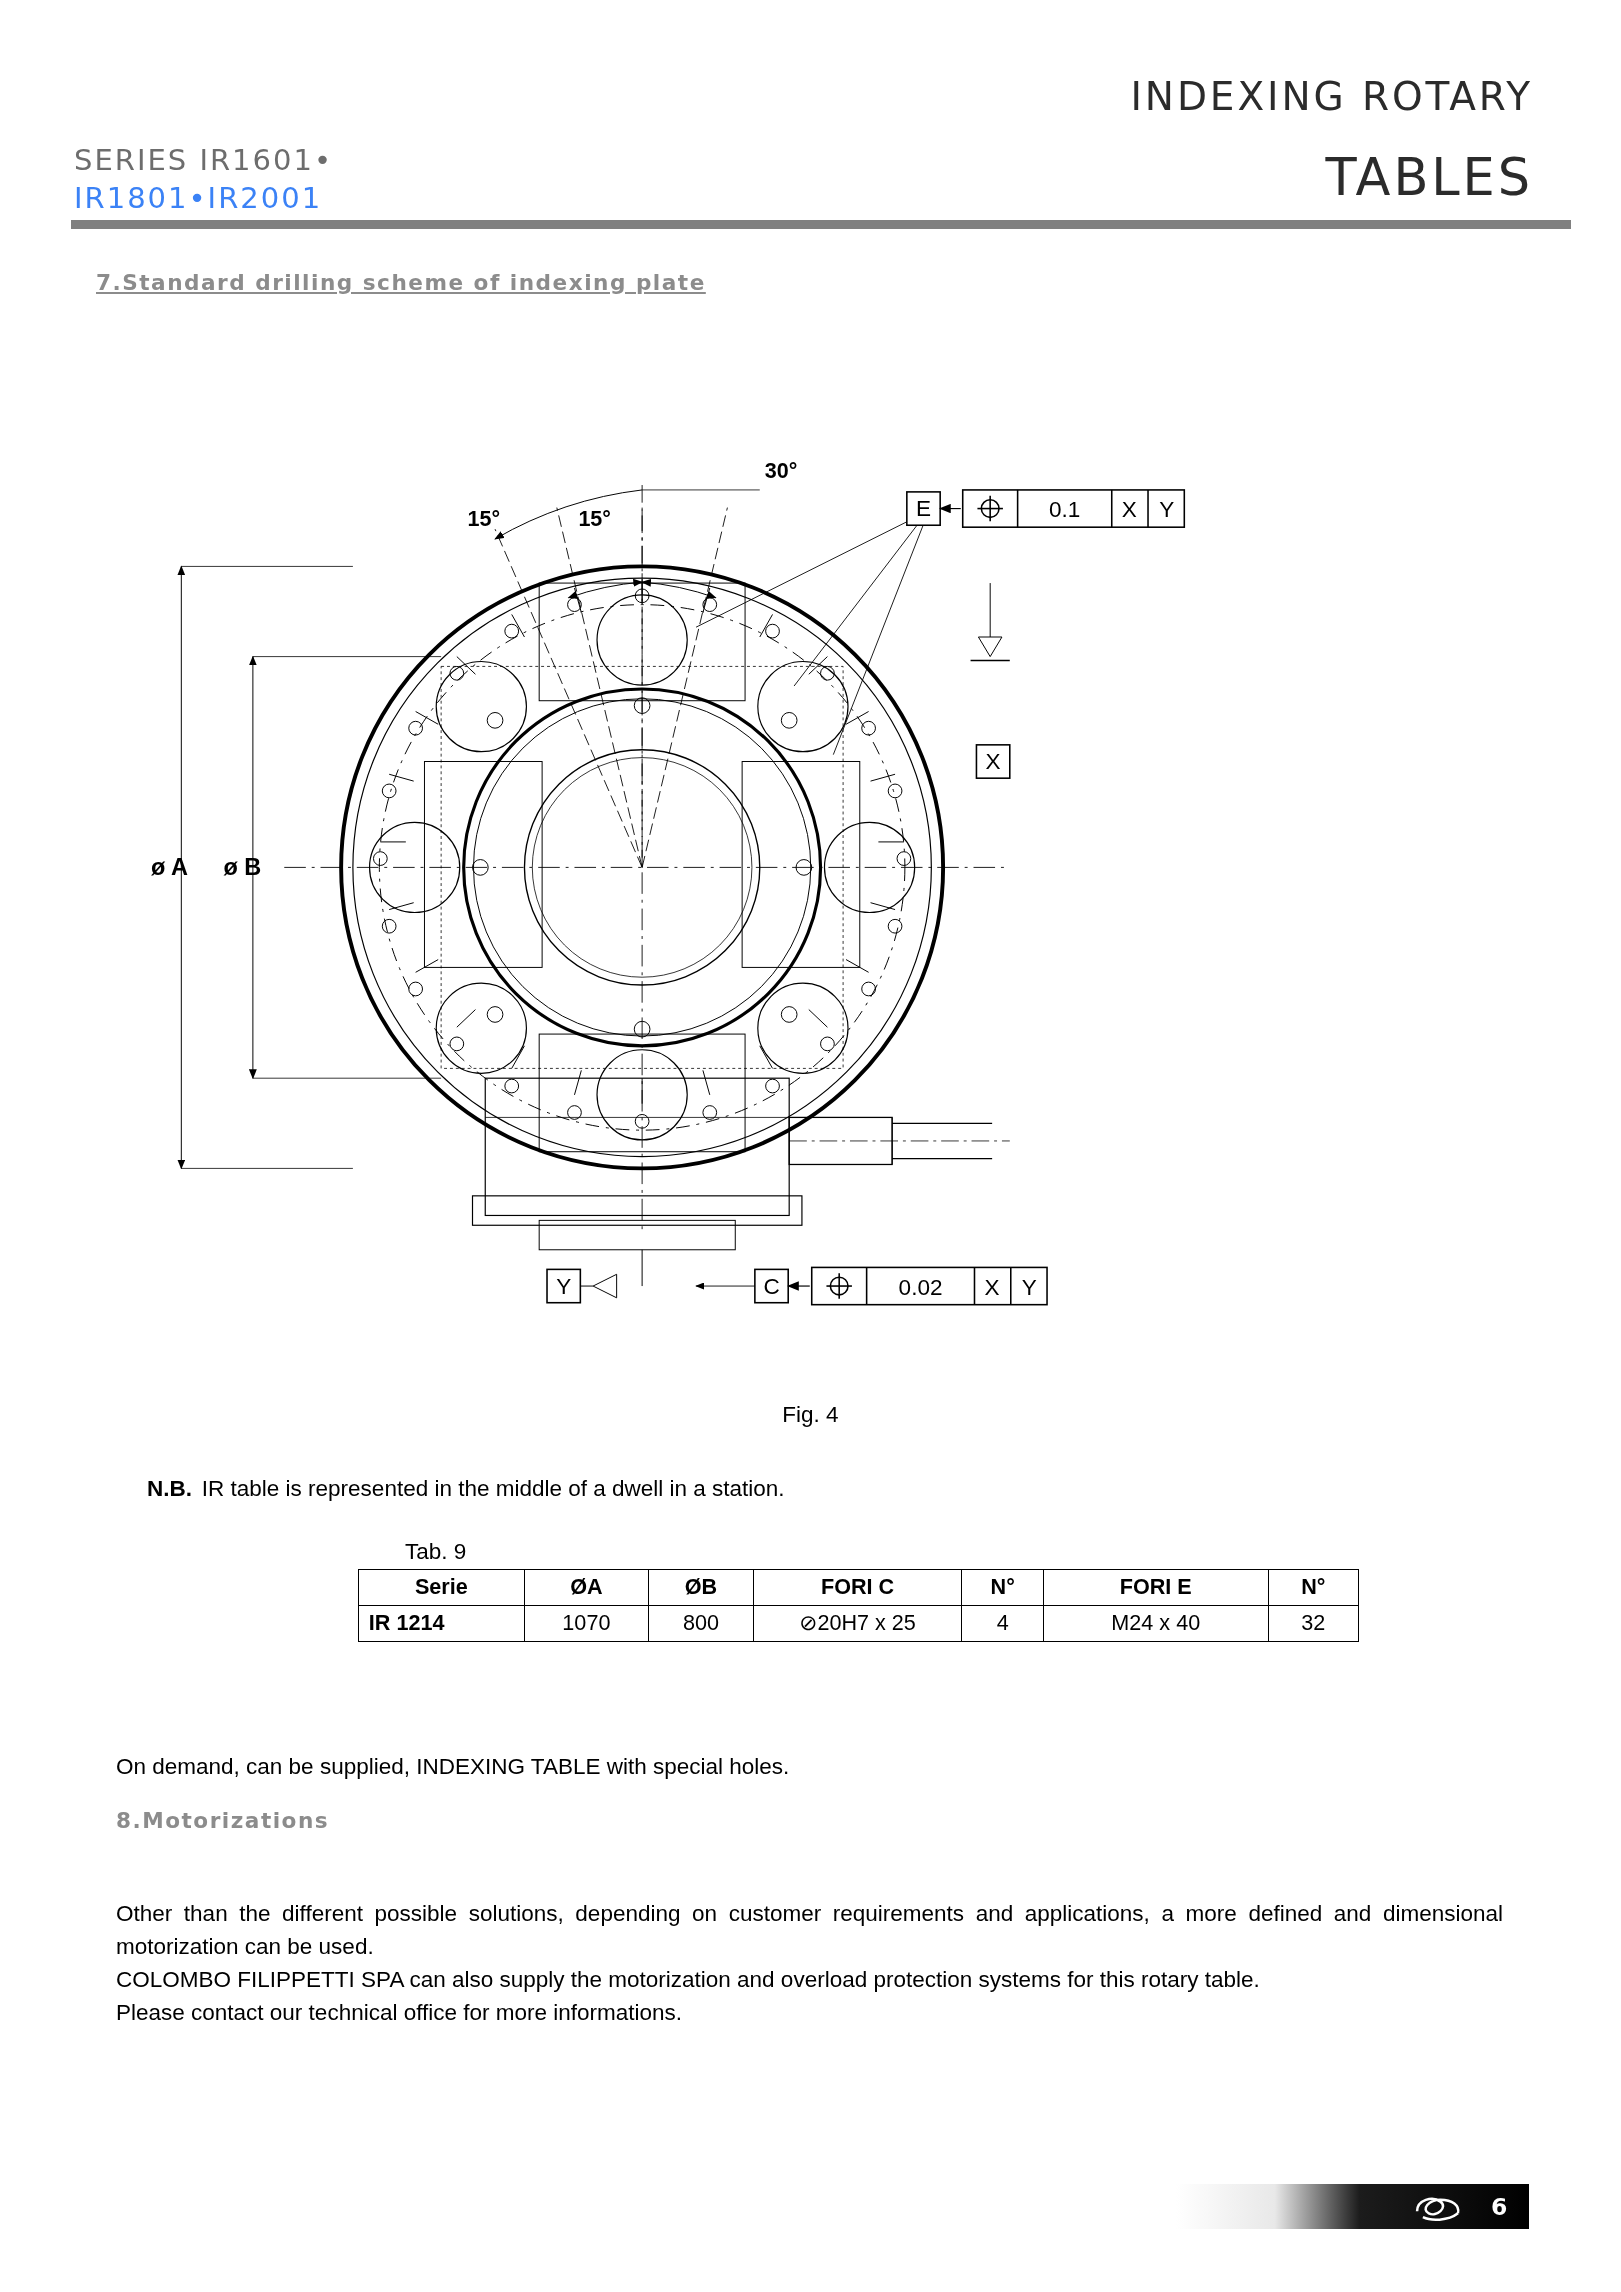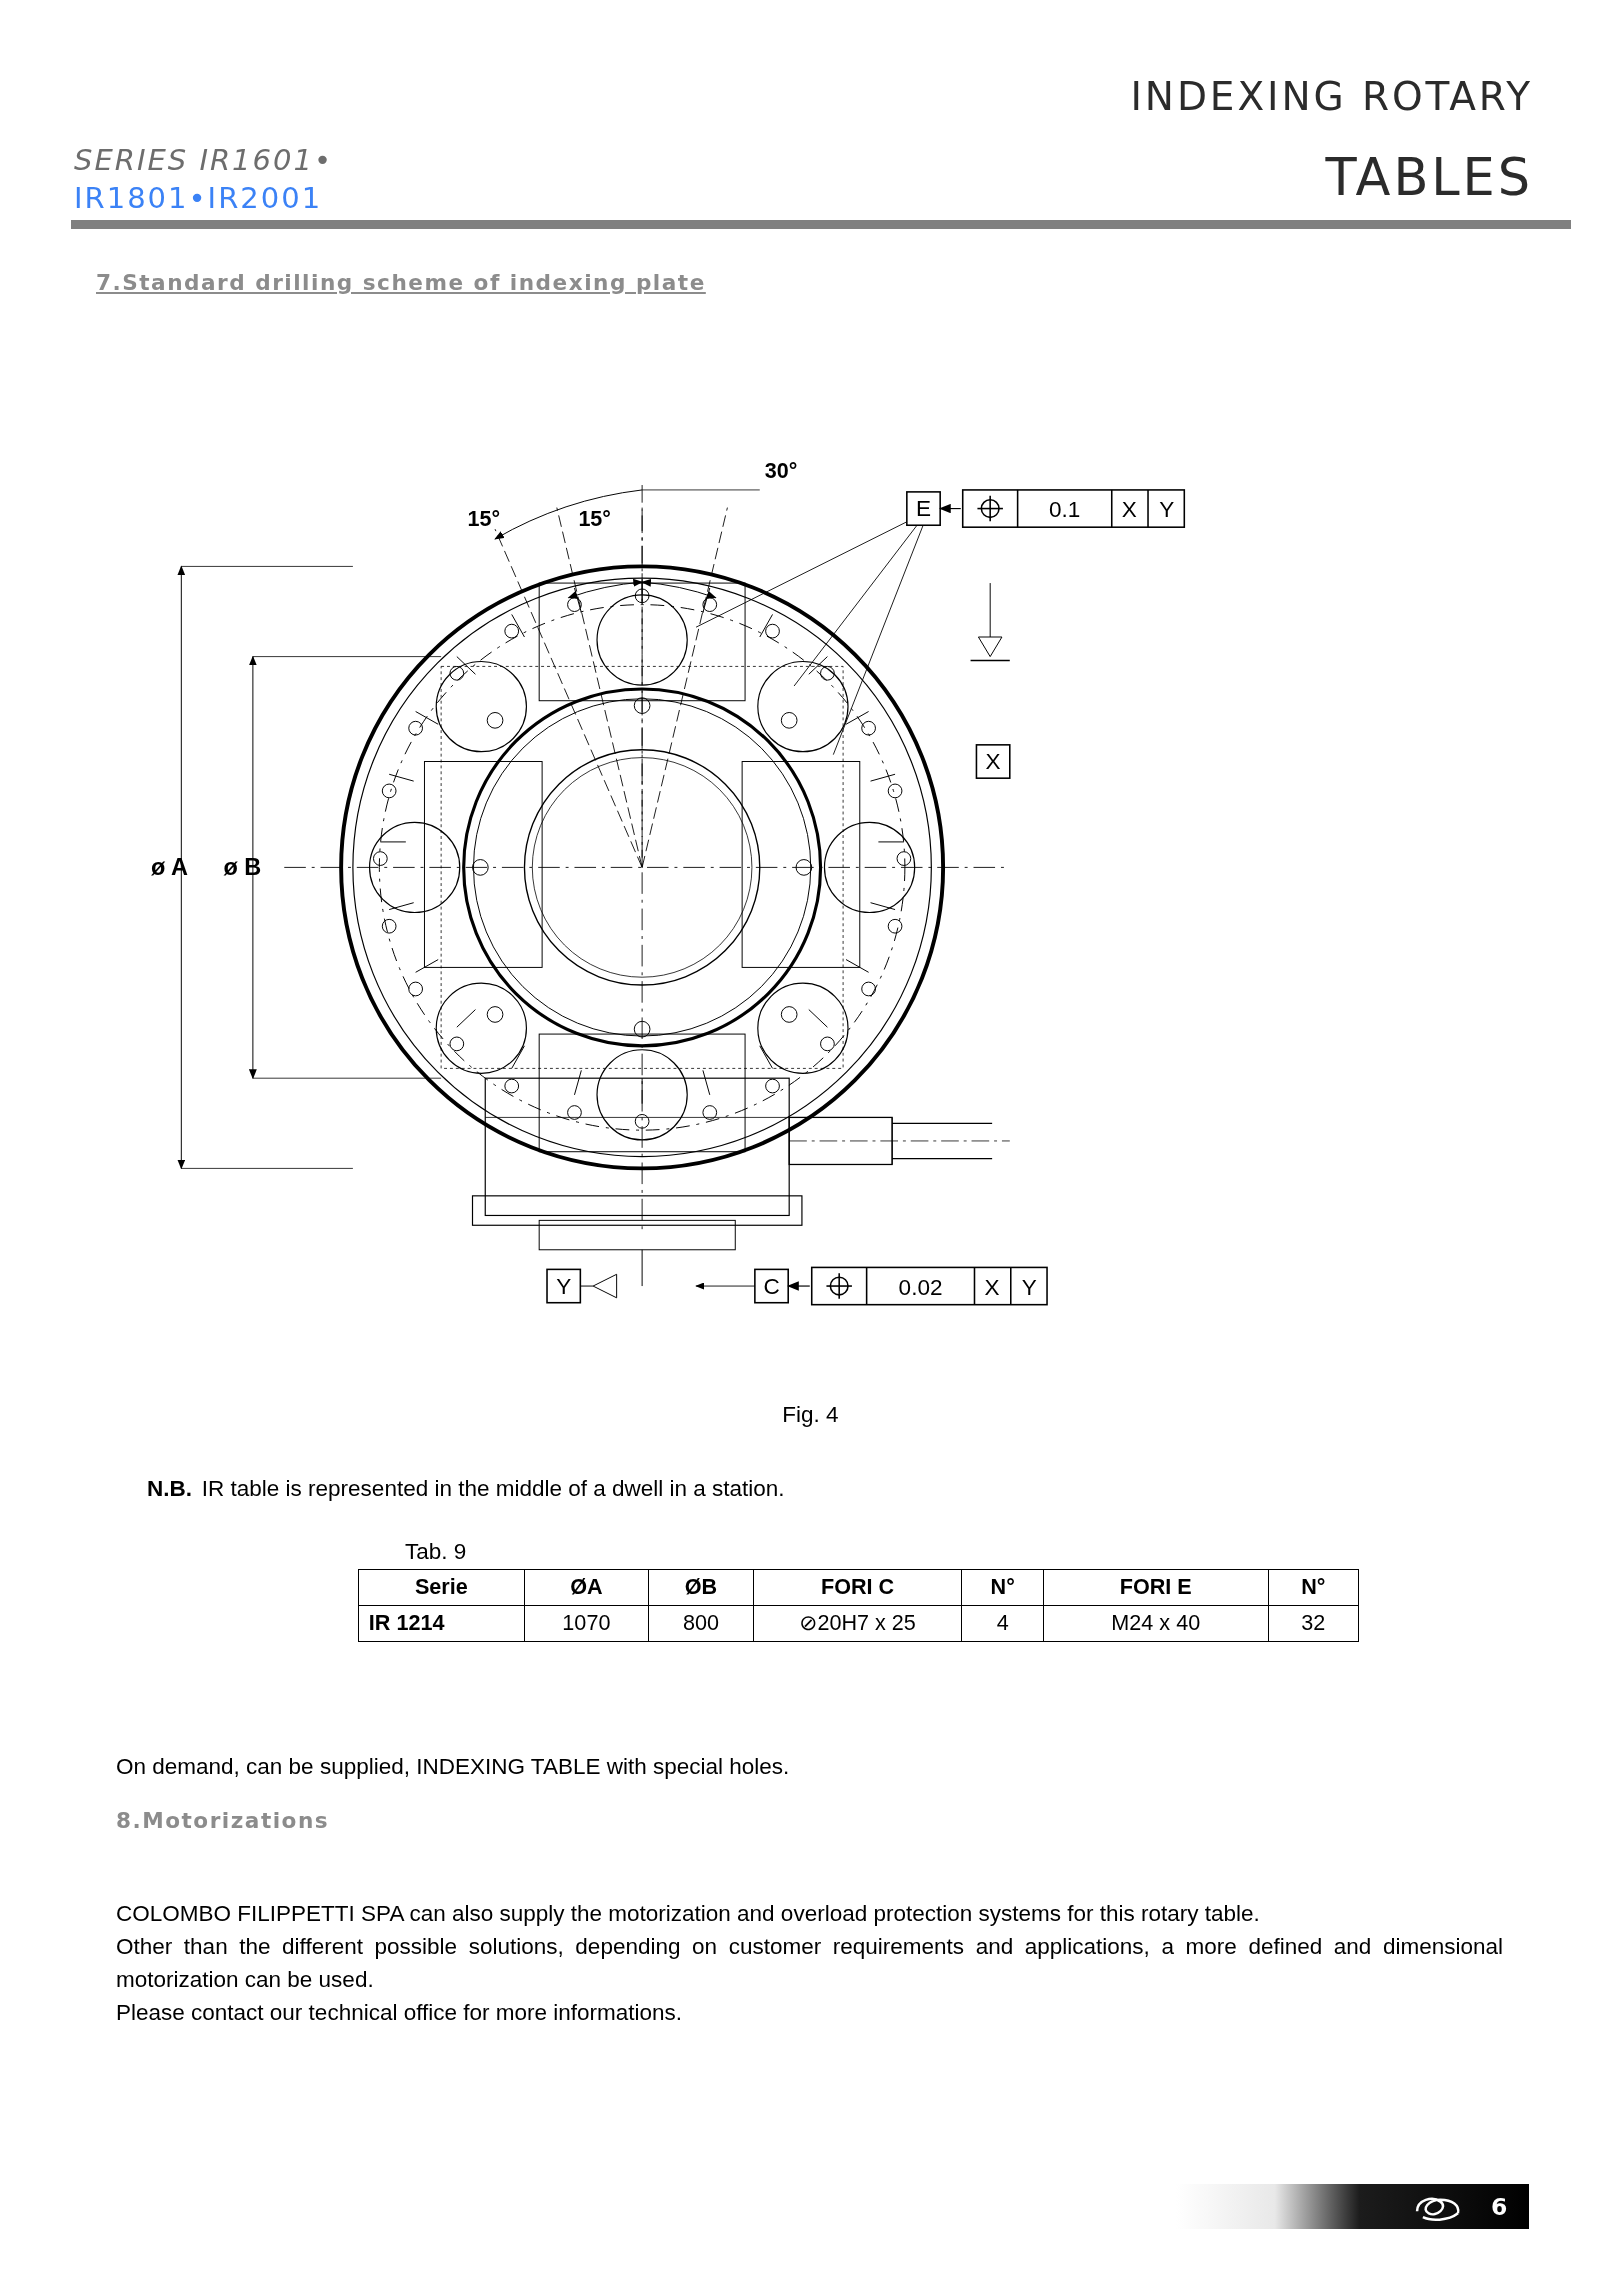--- a/index.html
+++ b/index.html
@@ -24,21 +24,20 @@
     height: 235px;
   }
   #series-line1 {
     position: absolute;
     left: 74px; top: 143px;
     font-size: 29px;
     letter-spacing: 2px;
     color: #6d6d6d;
     font-family: "DejaVu Sans", sans-serif;
     white-space: nowrap;
-    font-style: italic;
   }
   #series-line2 {
     position: absolute;
     left: 74px; top: 181px;
     font-size: 29px;
     letter-spacing: 2px;
     color: #3b82f6;
     font-family: "DejaVu Sans", sans-serif;
     white-space: nowrap;
   }
@@ -443,22 +442,22 @@
       <td>32</td>
     </tr>
   </tbody>
 </table>
 
 <div id="ondemand">On demand, can be supplied, INDEXING TABLE with special holes.</div>
 
 <div class="section-title" id="sec8">8.Motorizations</div>
 
 <div id="body-text">
+  <p>Other than the different possible solutions, depending on customer requirements and applications, a more defined and dimensional motorization can be used.</p>
   <p>COLOMBO FILIPPETTI SPA  can also supply the motorization and overload protection systems for this rotary table.</p>
-  <p>Other than the different possible solutions, depending on customer requirements and applications, a more defined and dimensional motorization can be used.</p>
   <p>Please contact our technical office for more informations.</p>
 </div>
 
 <div id="footer">
   <div id="footer-grad"></div>
   <div id="footer-logo">
     <svg width="59" height="37" viewBox="0 0 60 38">
       <g fill="none" stroke="#ffffff" stroke-width="2.6">
         <path d="M8 24 C8 12, 24 8, 32 14 C40 20, 28 30, 20 26 C12 22, 20 12, 32 12 C44 12, 52 18, 50 26"></path>
         <path d="M14 30 C22 34, 40 34, 50 26"></path>

